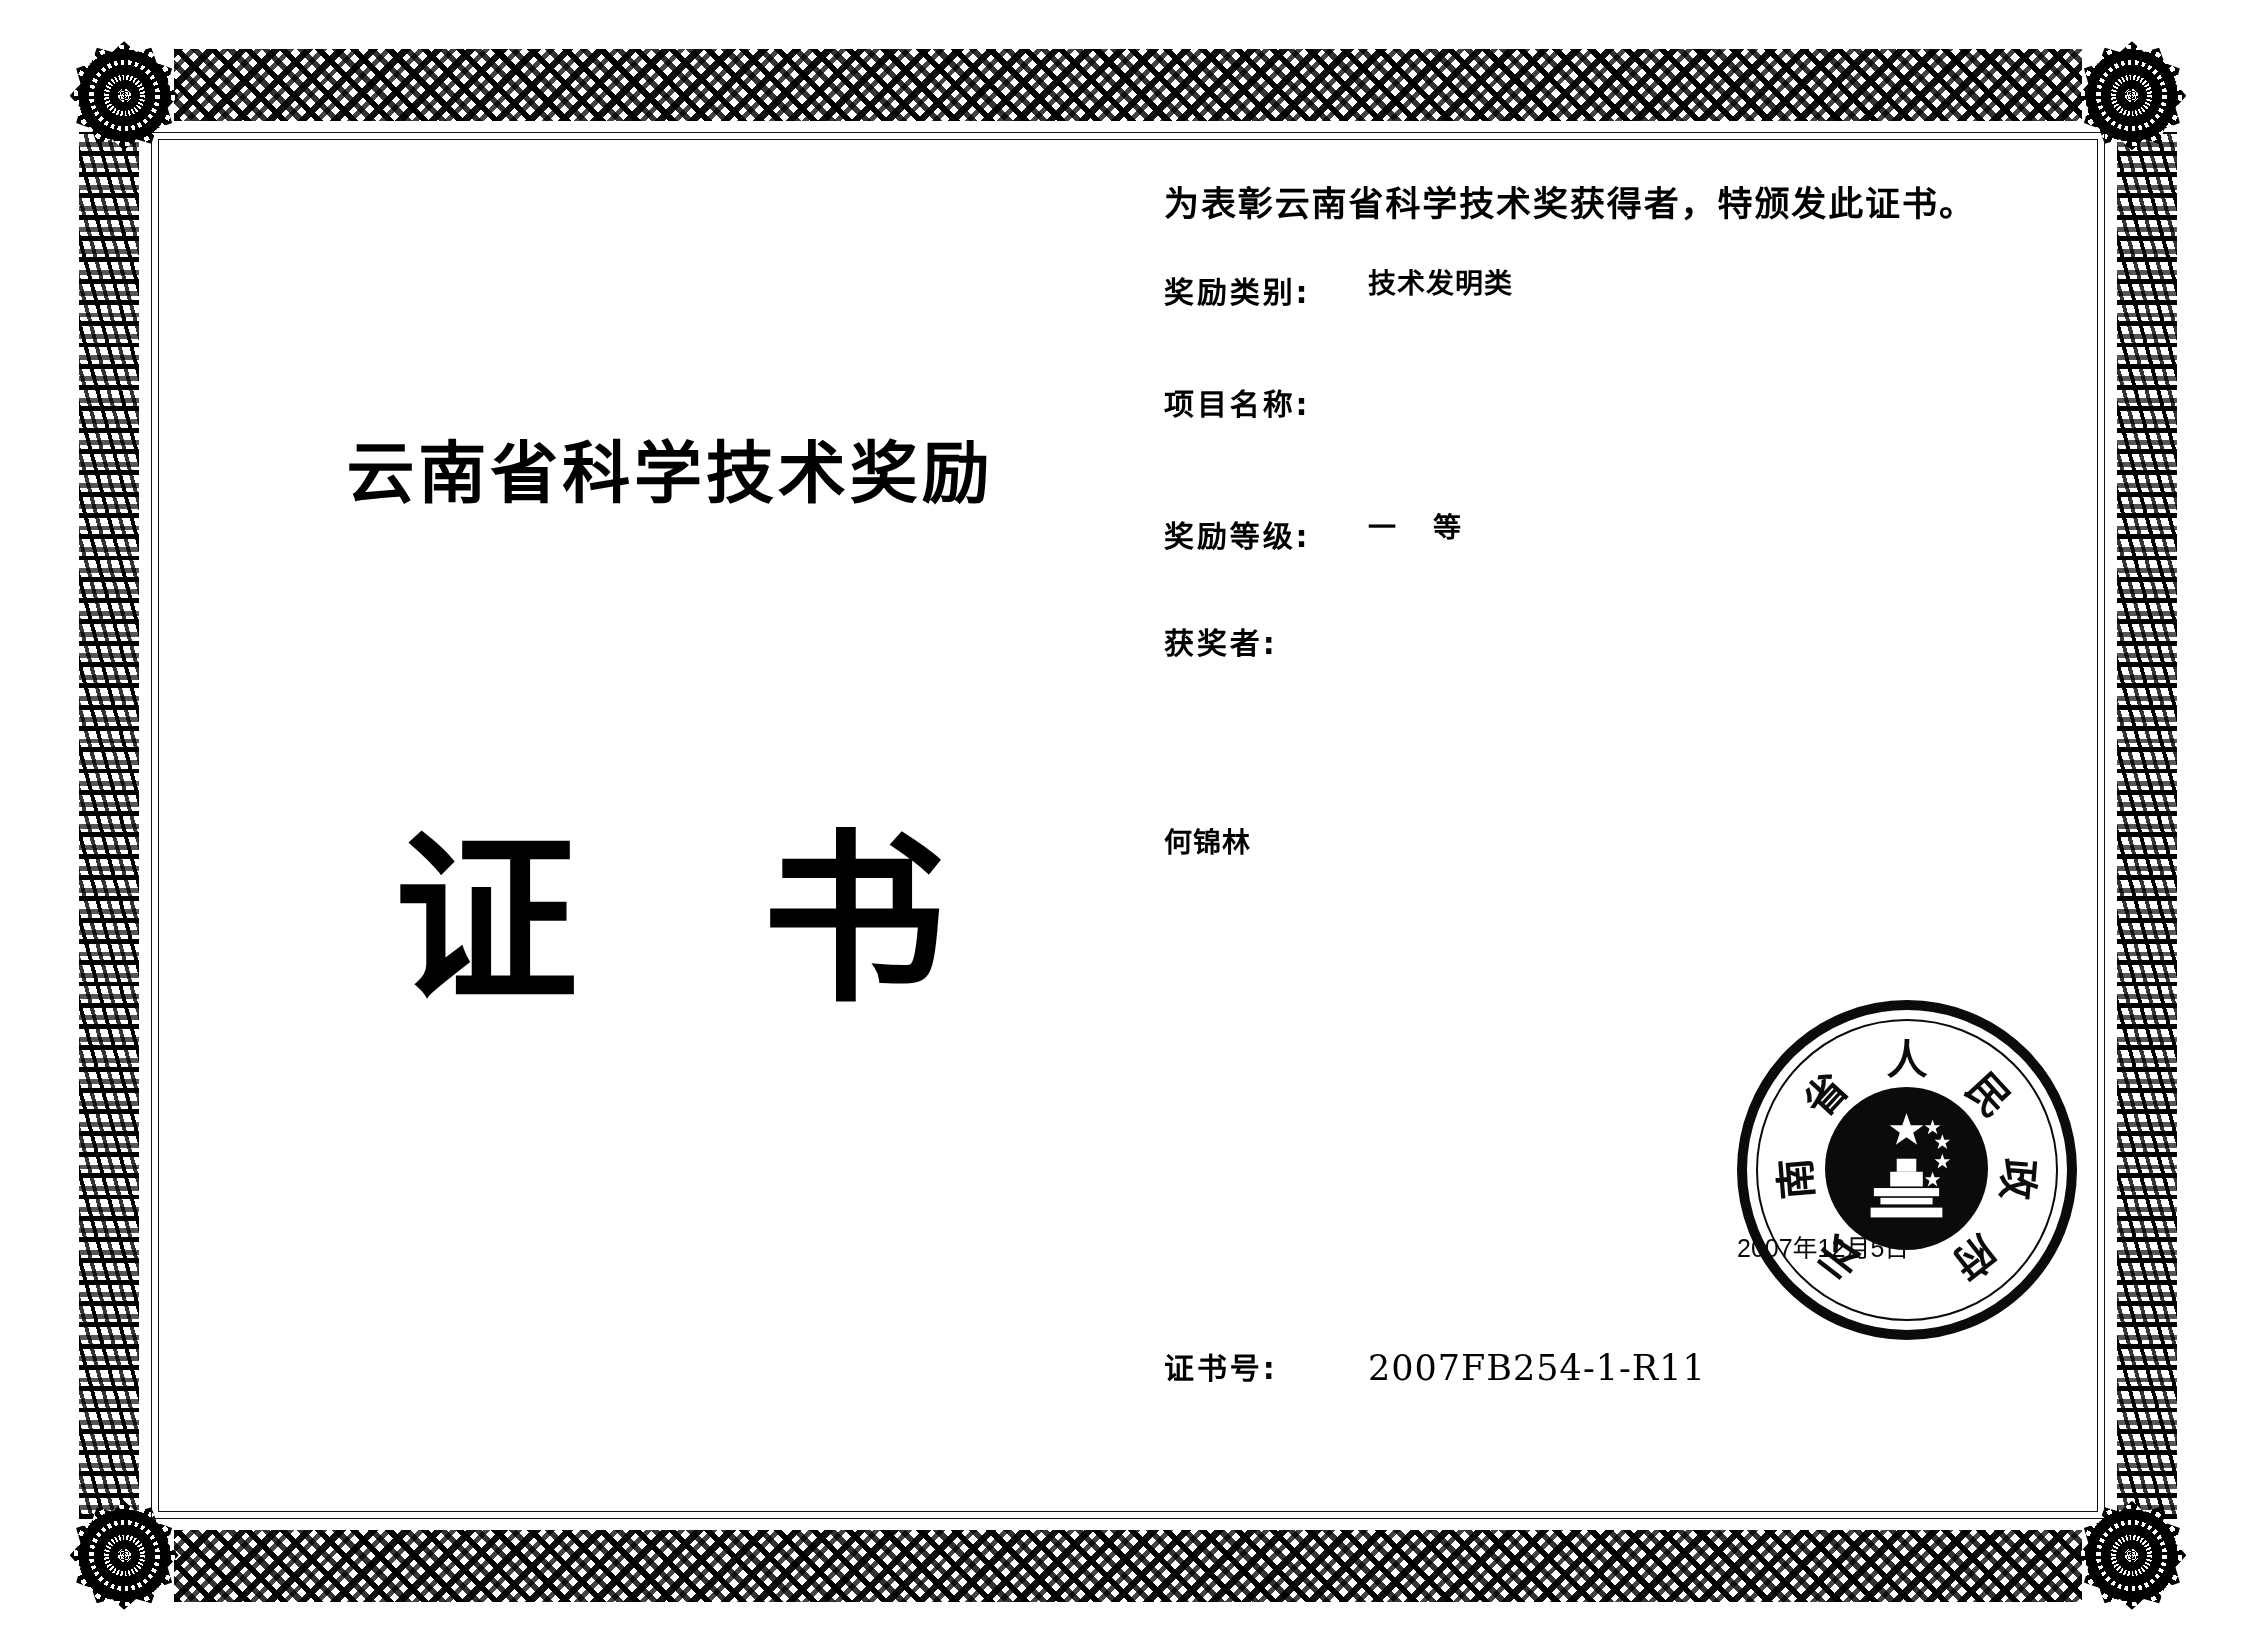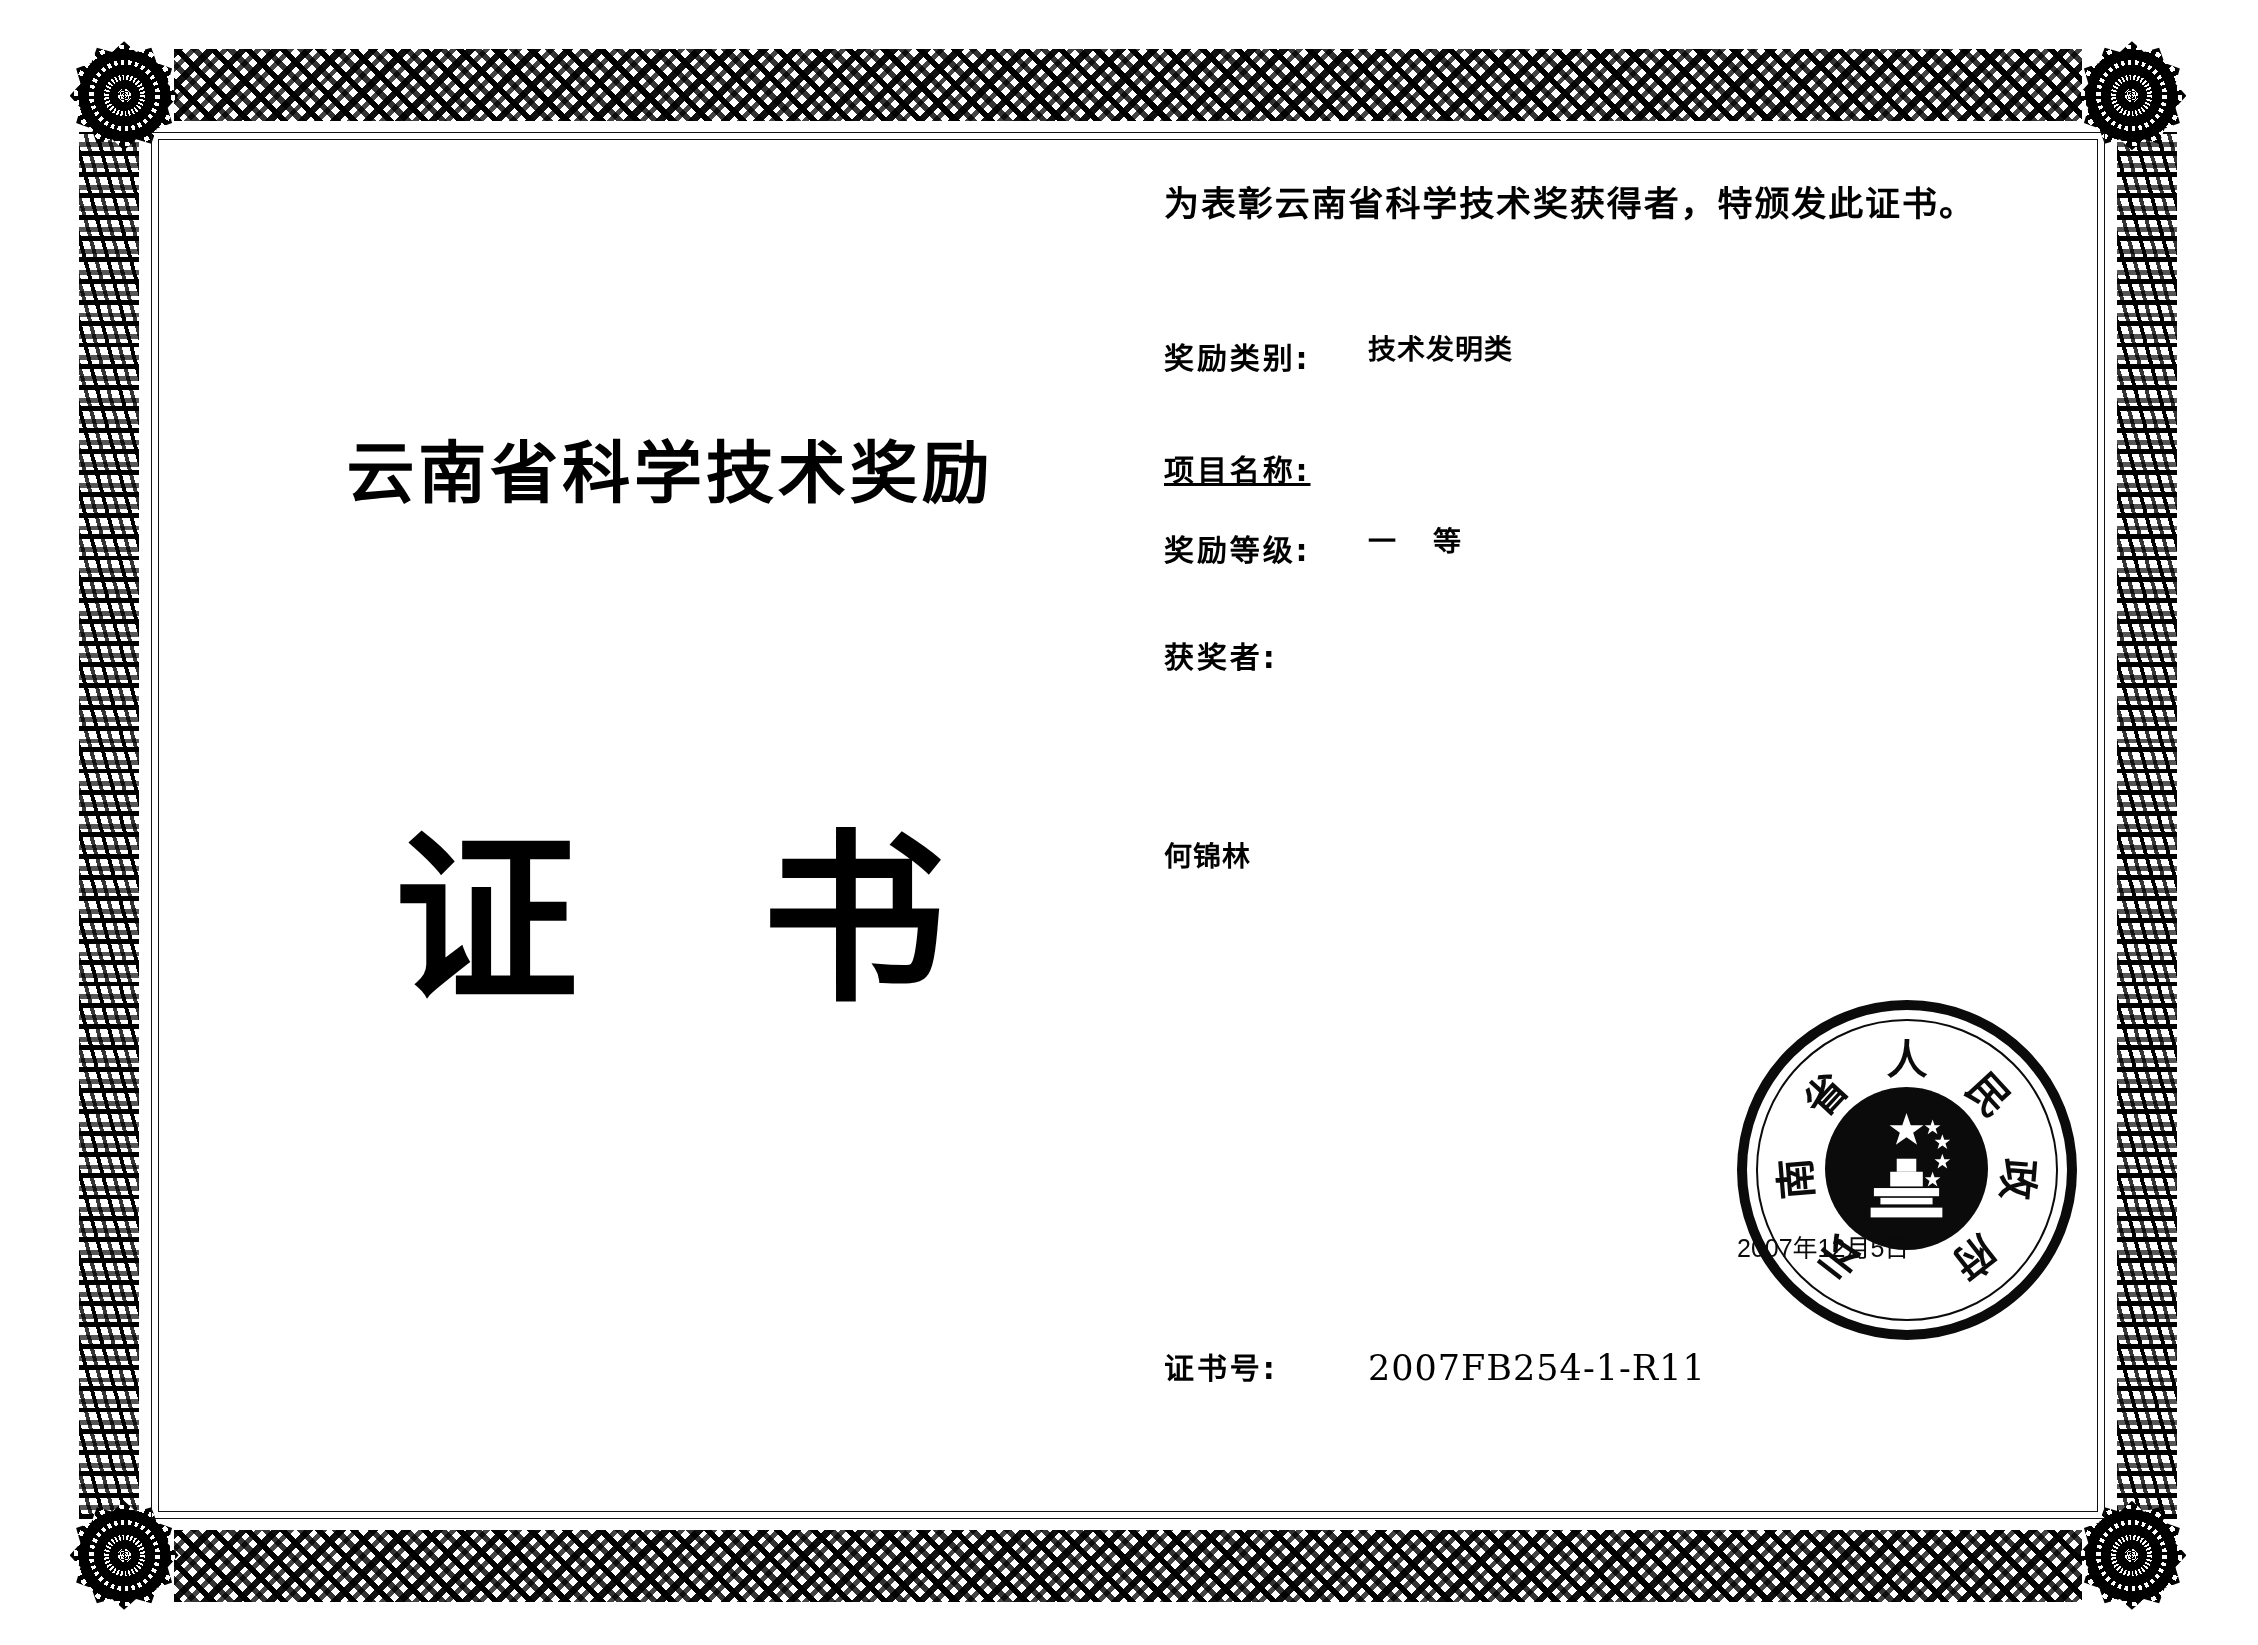--- a/index.html
+++ b/index.html
@@ -200,21 +200,21 @@
     top: 29px;
     width: 902px;
   }
 
   .preamble {
     font-size: 35px;
     font-weight: bold;
     letter-spacing: 1.9px;
     color: #000;
     white-space: nowrap;
-    margin-bottom: 104px;
+    margin-bottom: 38px;
   }
 
   .field-row {
     display: flex;
     align-items: flex-start;
     margin-bottom: 60px;
   }
 
   .field-label {
     width: 204px;
@@ -229,21 +229,21 @@
 
   .field-value {
     flex: 1 1 auto;
     font-size: 28px;
     font-weight: bold;
     letter-spacing: 1px;
     line-height: 1.45;
     color: #000;
   }
 
-  .field-row.project { margin-bottom: 32px; text-decoration: underline; }
+  .field-row.project { margin-bottom: 84px; }
   .field-row.project .field-label { padding-top: 7.8px; }
   .field-row.project .field-value { max-width: 621px; }
 
   .field-row.grade .field-value { letter-spacing: 13.6px; }
   .field-row.winner { margin-top: 56px; margin-bottom: 0; flex-direction: column; }
 
   .cert-no-row {
     position: absolute;
     left: 999px;
     top: 1194px;

